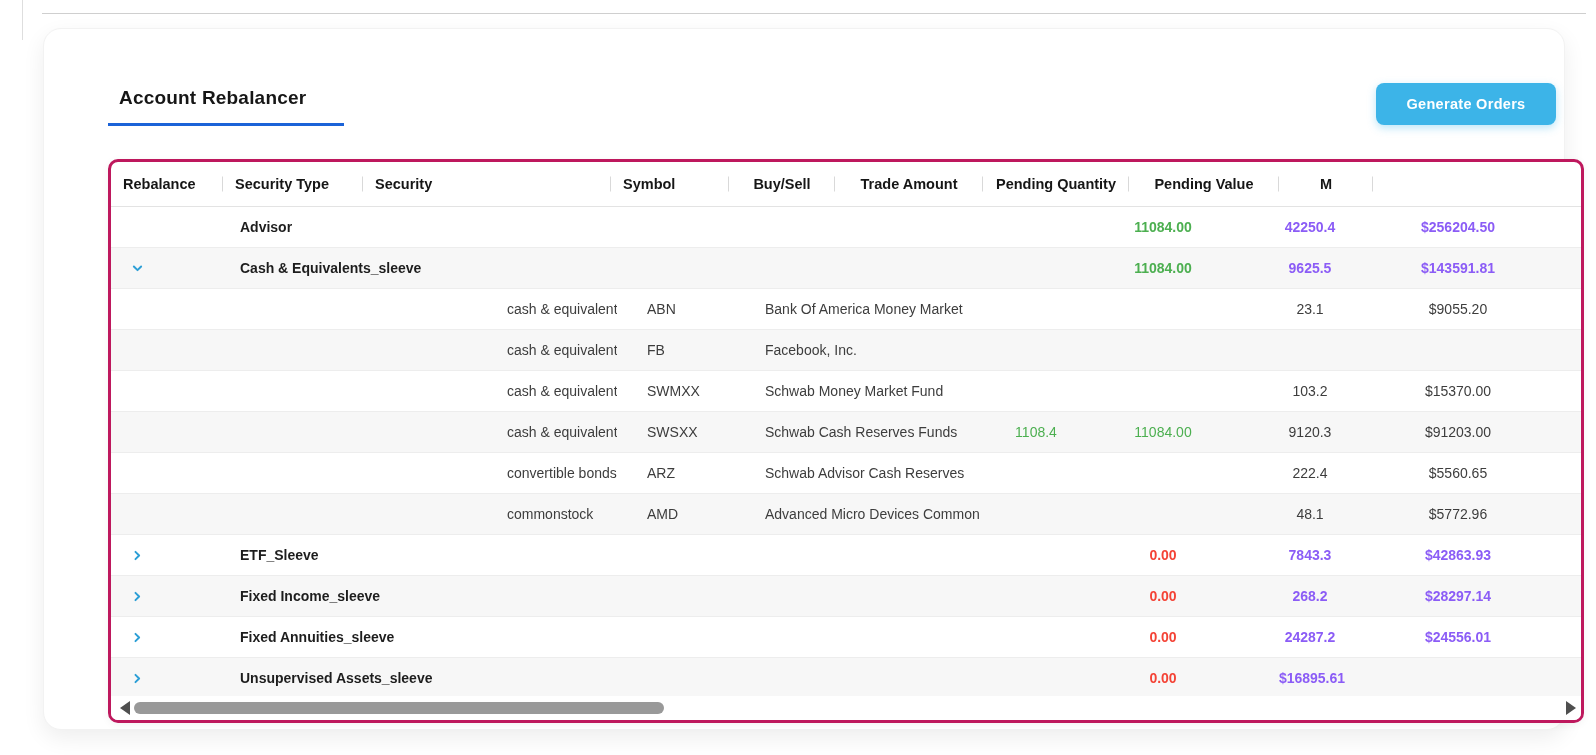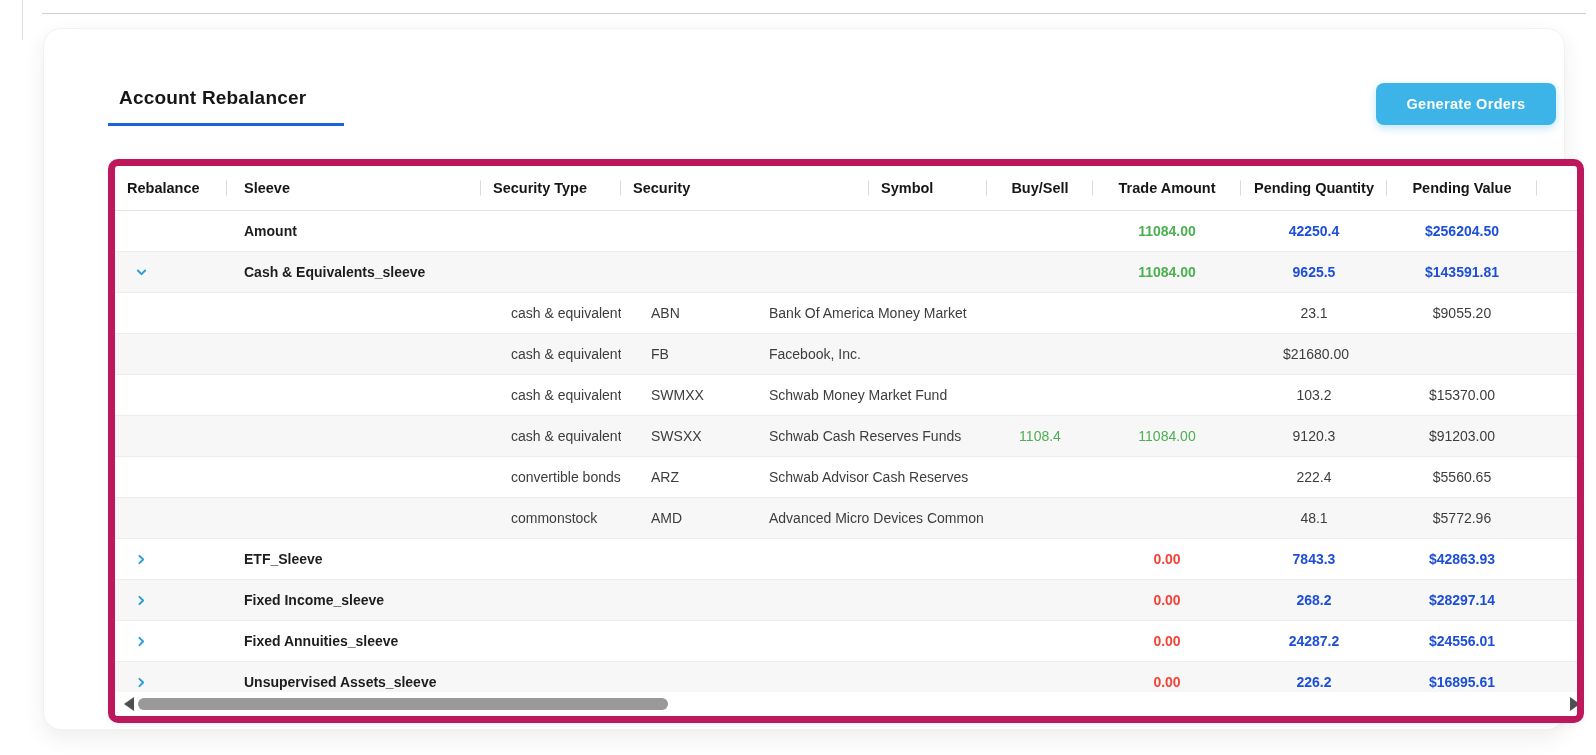--- a/index.html
+++ b/index.html
@@ -26,41 +26,41 @@
   .tab-underline{margin-top:14px;width:236px;height:3px;background:var(--tab_underline);}
 
   .generate-btn{position:absolute;left:1332px;top:54px;width:180px;height:42px;
     background:var(--accent_button);border:none;border-radius:8px;cursor:pointer;
     color:#fff;font-weight:700;font-size:14.5px;letter-spacing:.3px;
     font-family:"Liberation Sans","DejaVu Sans",sans-serif;
     box-shadow:0 3px 8px rgba(60,180,232,.35);}
 
   
   .table-card{position:absolute;left:64px;top:130px;width:1476px;height:564px;
-    background:#fff;border:7px solid #be185d;border-radius:10px;
+    background:#fff;border:3px solid #be185d;border-radius:10px;
     box-shadow:0 2px 8px rgba(0,0,0,.05);overflow:hidden;}
   .grid{width:1516px;}
   .tr,.hr{display:flex;align-items:center;}
   .hr{height:45px;border-bottom:1px solid #e3e3e3;}
   .th{position:relative;height:100%;display:flex;align-items:center;
     font-size:14.5px;font-weight:700;color:#161616;white-space:nowrap;overflow:hidden;
     padding-left:12px;flex:none;}
   .th.align-center{justify-content:center;padding-left:0;}
   .th::after{content:"";position:absolute;right:0;top:50%;transform:translateY(-50%);
     width:1px;height:15px;background:#d9d9d9;}
   .tr{height:41px;border-bottom:1px solid #ededed;background:#fff;}
   .tr.alt{background:#f7f7f7;}
   .td{height:100%;display:flex;align-items:center;font-size:14px;color:#3d3d3d;
     white-space:nowrap;overflow:hidden;flex:none;padding-left:12px;}
   .td.align-center{justify-content:center;padding-left:0;}
   .td.col-sleeve,.th.col-sleeve{padding-left:17px;}
   .td.col-sleeve{font-weight:700;color:#1d1d1d;}
   .td.col-security_type,.td.col-symbol,.td.col-security{padding-left:30px;}
   .td.col-rebalance{padding-left:20px;}
-  .td.strong{font-weight:700;color:#1d4ed8;}
+  .td.strong{font-weight:700;color:#8b5cf6;}
   .td.positive{color:var(--positive);}
   .td.negative{color:var(--negative);}
   .chev{display:inline-flex;align-items:center;justify-content:center;cursor:pointer;}
   .chev.collapsed svg{transform:rotate(-90deg);}
 
   
   .h-scrollbar{position:absolute;left:0;bottom:0;width:1474px;height:24px;
     display:flex;align-items:center;background:#fff;}
   .sb-arrow{flex:none;width:0;height:0;cursor:pointer;}
   .sb-arrow.left{margin-left:9px;border-top:7px solid transparent;border-bottom:7px solid transparent;
@@ -83,34 +83,33 @@
     <div class="page-title">Account Rebalancer</div>
     <div class="tab-underline"></div>
   </div>
 
   <button class="generate-btn">Generate Orders</button>
 
   <div class="table-card">
     <div class="grid">
       <div class="hr">
           <div class="th col-rebalance align-left" style="width: 112px;">Rebalance</div>
-          <div class="th col-sleeve align-left" style="width: 254px;">Sleeve</div>
           <div class="th col-security_type align-left" style="width: 140px;">Security Type</div>
           <div class="th col-security align-left" style="width: 248px;">Security</div>
           <div class="th col-symbol align-left" style="width: 118px;">Symbol</div>
           <div class="th col-buy_sell align-center" style="width: 106px;">Buy/Sell</div>
           <div class="th col-trade_amount align-center" style="width: 148px;">Trade Amount</div>
           <div class="th col-pending_quantity align-center" style="width: 146px;">Pending Quantity</div>
           <div class="th col-pending_value align-center" style="width: 150px;">Pending Value</div>
           <div class="th col-market_partial align-center" style="width: 94px;">M</div>
         </div>
       <div>
           <div class="tr">
             <div class="td col-rebalance align-left" style="width: 112px;"></div>
-            <div class="td col-sleeve align-left" style="width: 254px;">Amount</div>
+            <div class="td col-sleeve align-left" style="width: 254px;">Advisor</div>
             <div class="td col-security_type align-left" style="width: 140px;"></div>
             <div class="td col-symbol align-left" style="width: 118px;"></div>
             <div class="td col-security align-left" style="width: 248px;"></div>
             <div class="td col-buy_sell align-center" style="width: 106px;"></div>
             <div class="td col-trade_amount align-center positive" style="width: 148px; font-weight: 700;">11084.00</div>
             <div class="td col-pending_quantity align-center strong" style="width: 146px;">42250.4</div>
             <div class="td col-pending_value align-center strong" style="width: 150px;">$256204.50</div>
             <div class="td col-market_partial align-center" style="width: 94px;"></div>
           </div>
           <div class="tr alt">
@@ -144,21 +143,20 @@
             <div class="td col-market_partial align-center" style="width: 94px;"></div>
           </div>
           <div class="tr alt">
             <div class="td col-rebalance align-left" style="width: 112px;"></div>
             <div class="td col-sleeve align-left" style="width: 254px;"></div>
             <div class="td col-security_type align-left" style="width: 140px;">cash &amp; equivalents</div>
             <div class="td col-symbol align-left" style="width: 118px;">FB</div>
             <div class="td col-security align-left" style="width: 248px;">Facebook, Inc.</div>
             <div class="td col-buy_sell align-center" style="width: 106px;"></div>
             <div class="td col-trade_amount align-center" style="width: 148px;"></div>
-            <div class="td col-pending_value align-center" style="width: 150px;">$21680.00</div>
             <div class="td col-market_partial align-center" style="width: 94px;"></div>
           </div>
           <div class="tr">
             <div class="td col-rebalance align-left" style="width: 112px;"></div>
             <div class="td col-sleeve align-left" style="width: 254px;"></div>
             <div class="td col-security_type align-left" style="width: 140px;">cash &amp; equivalents</div>
             <div class="td col-symbol align-left" style="width: 118px;">SWMXX</div>
             <div class="td col-security align-left" style="width: 248px;">Schwab Money Market Fund</div>
             <div class="td col-buy_sell align-center" style="width: 106px;"></div>
             <div class="td col-trade_amount align-center" style="width: 148px;"></div>
@@ -263,21 +261,20 @@
                   <path d="M3.5 5.5 8 10l4.5-4.5" fill="none" stroke="var(--chevron)" stroke-width="2.4" stroke-linecap="round" stroke-linejoin="round"></path>
                 </svg>
               </span>
             </div>
             <div class="td col-sleeve align-left" style="width: 254px;">Unsupervised Assets_sleeve</div>
             <div class="td col-security_type align-left" style="width: 140px;"></div>
             <div class="td col-symbol align-left" style="width: 118px;"></div>
             <div class="td col-security align-left" style="width: 248px;"></div>
             <div class="td col-buy_sell align-center" style="width: 106px;"></div>
             <div class="td col-trade_amount align-center negative" style="width: 148px; font-weight: 700;">0.00</div>
-            <div class="td col-pending_quantity align-center strong" style="width: 146px;">226.2</div>
             <div class="td col-pending_value align-center strong" style="width: 150px;">$16895.61</div>
             <div class="td col-market_partial align-center" style="width: 94px;"></div>
           </div>
         </div>
     </div>
     <div class="h-scrollbar">
       <div class="sb-arrow left"></div>
       <div class="sb-track">
         <div class="sb-thumb"></div>
       </div>

